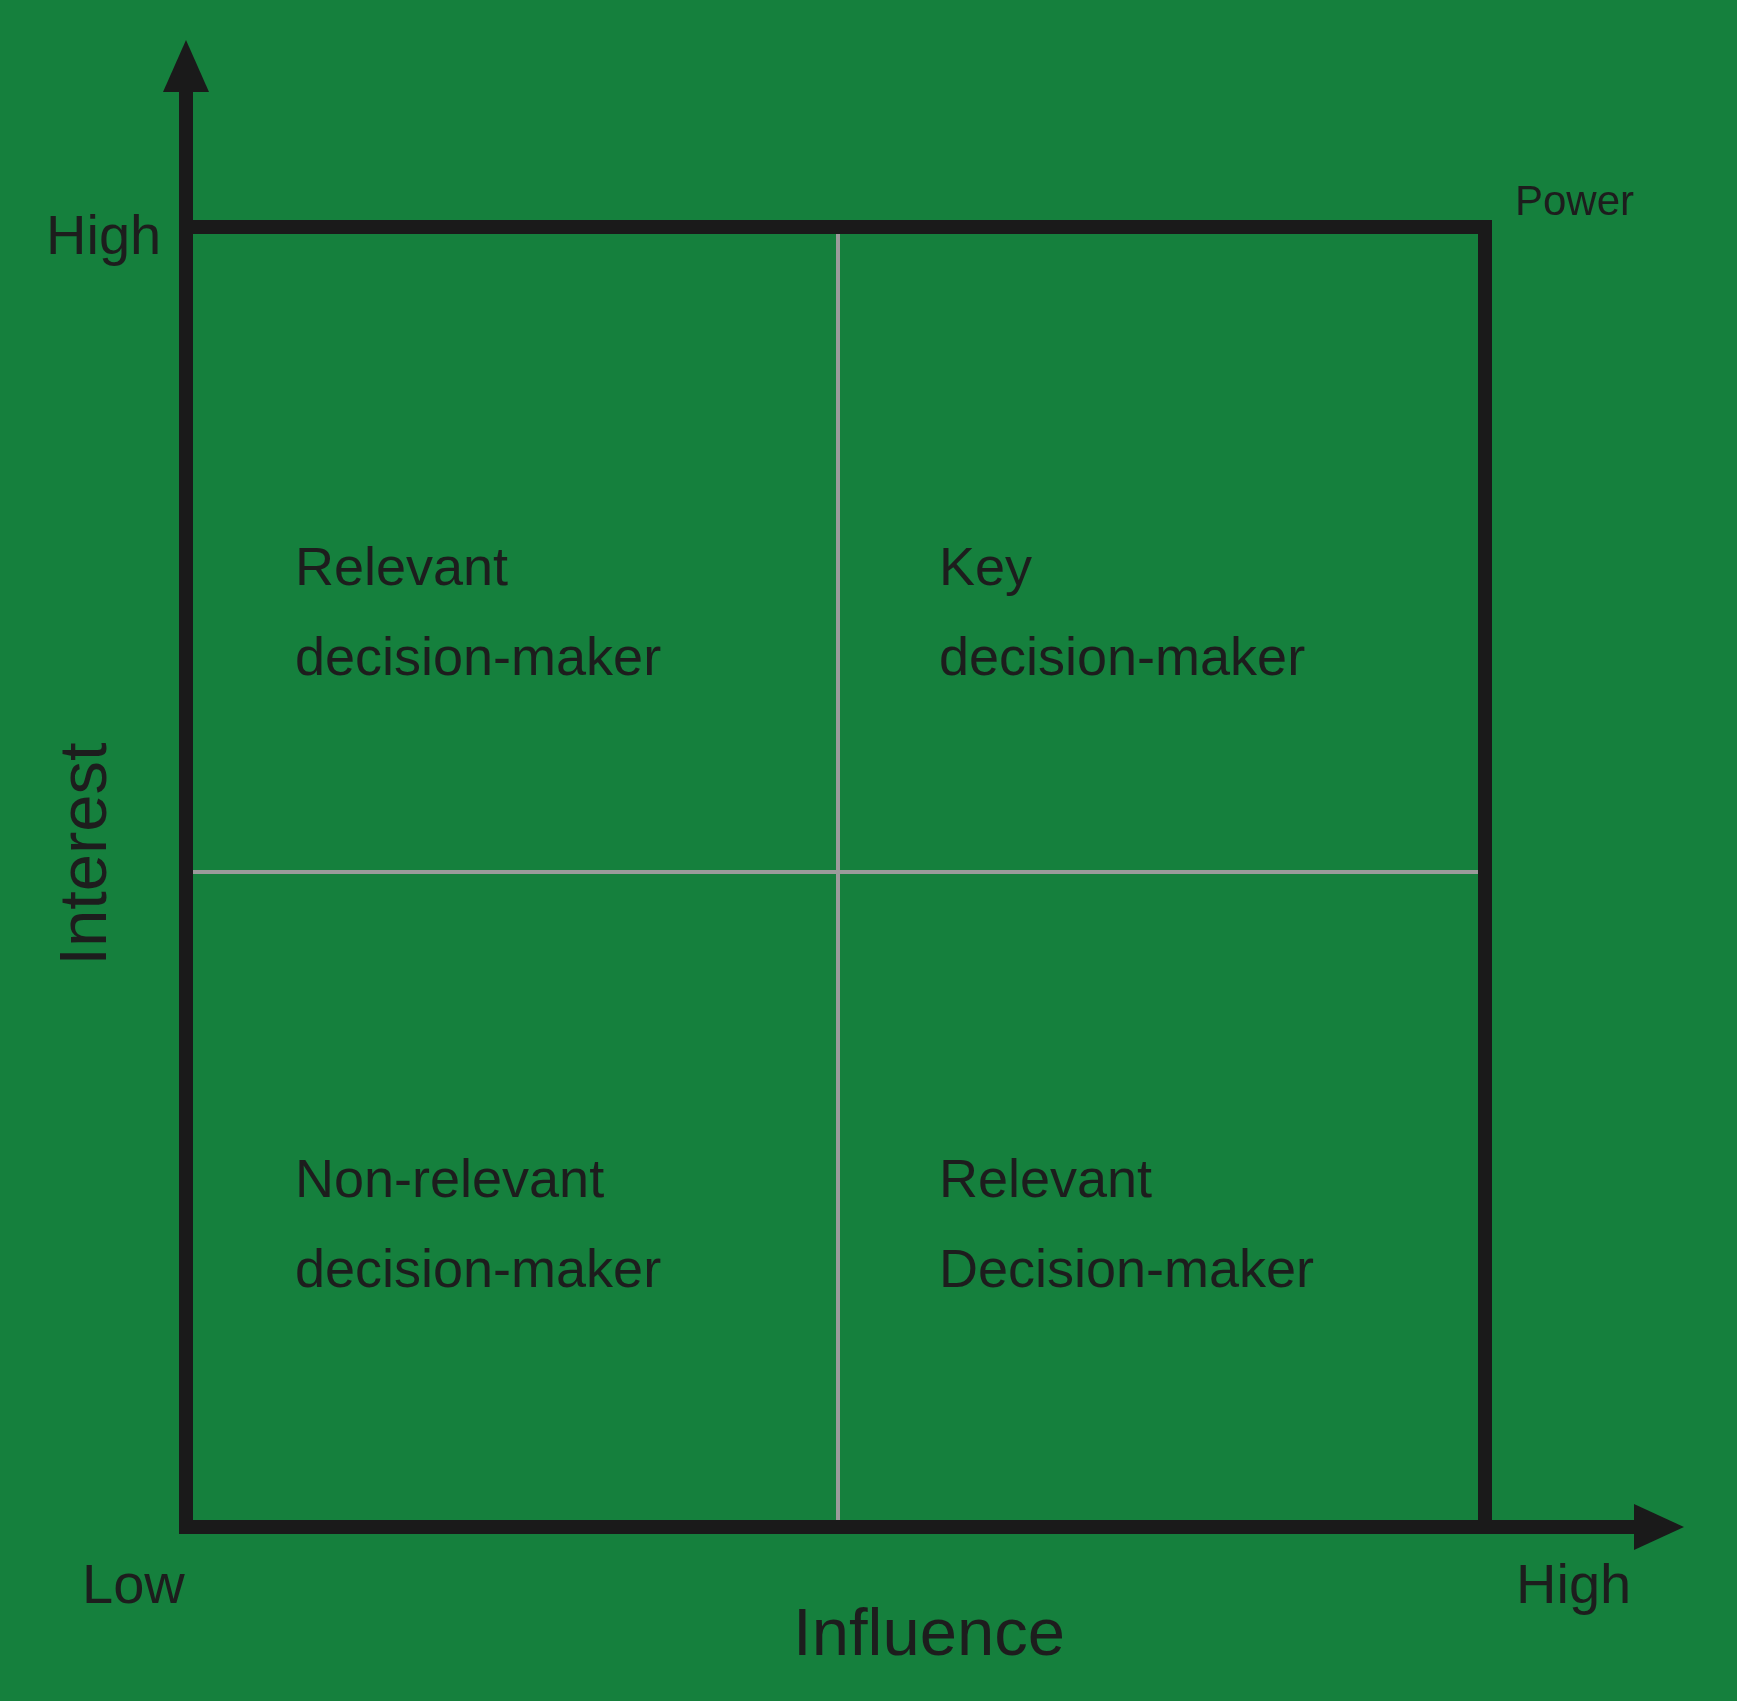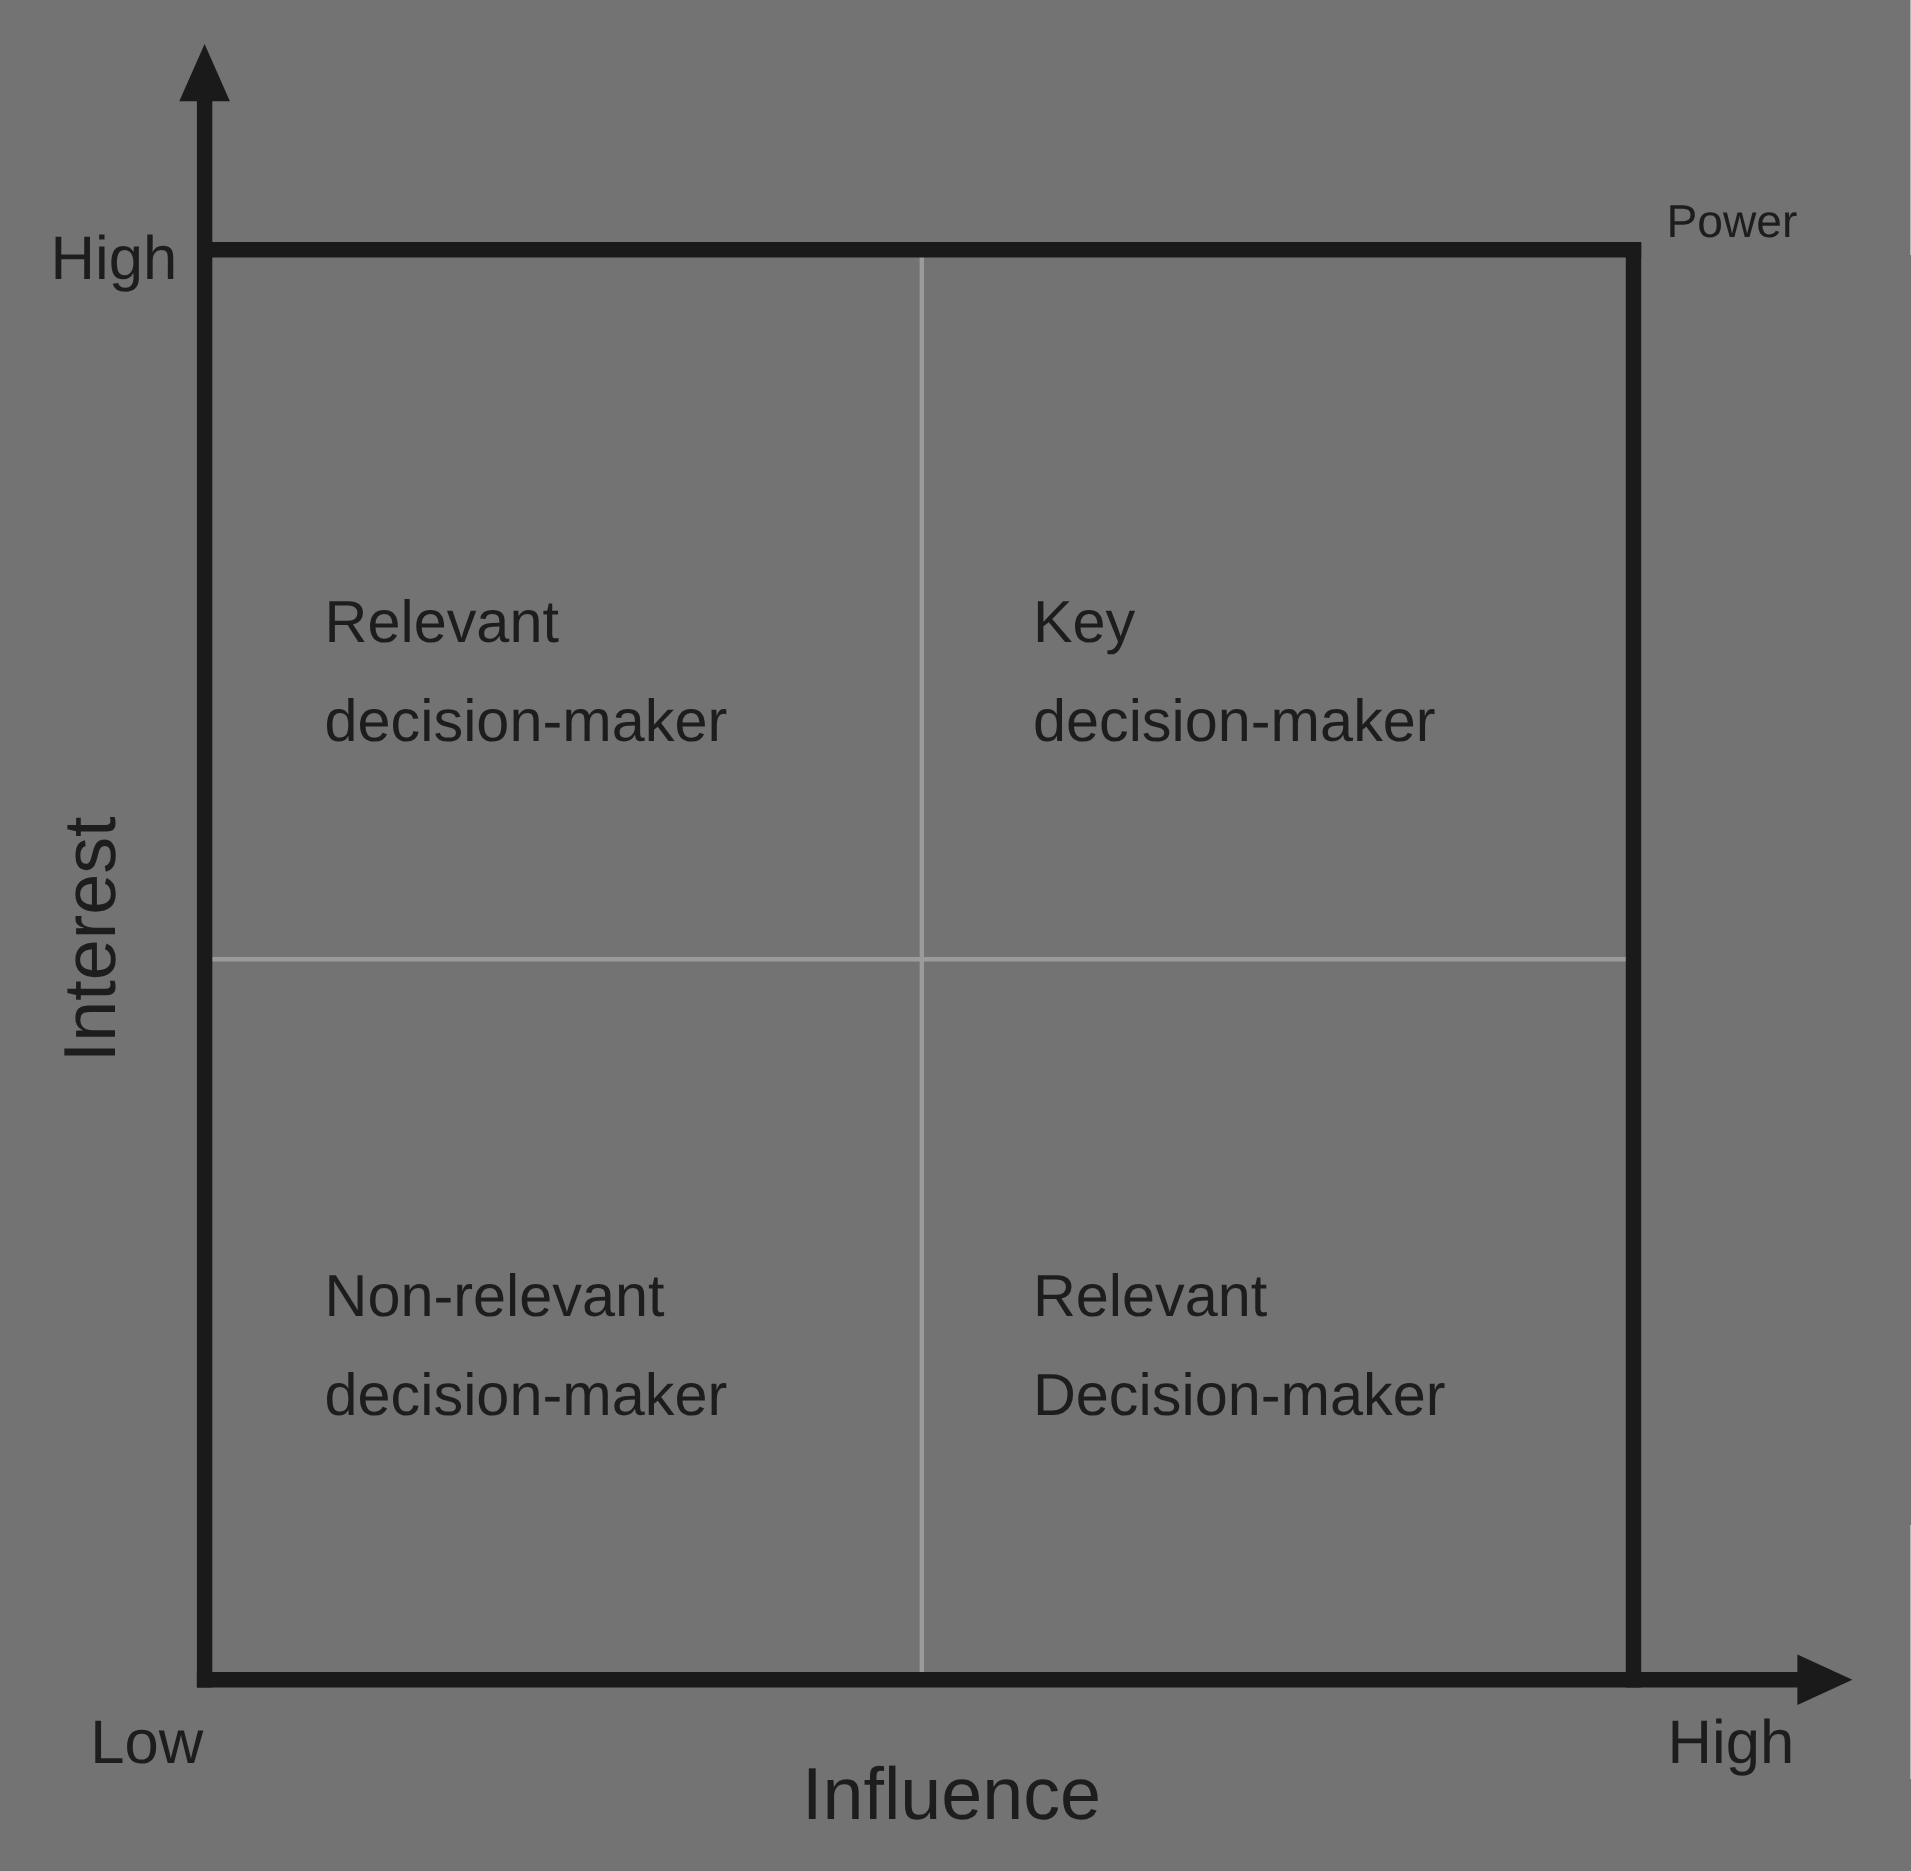--- a/index.html
+++ b/index.html
@@ -4,21 +4,21 @@
 <style>
   html, body {
     margin: 0;
     padding: 0;
     background: #ffffff;
   }
   .canvas {
     position: relative;
     width: 1737px;
     height: 1701px;
-    background: #737373;
+    background: #15803d;
     font-family: "Liberation Sans", "DejaVu Sans", sans-serif;
     color: #1d1d1d;
     overflow: hidden;
   }
   .canvas svg.layer {
     position: absolute;
     left: 0;
     top: 0;
     width: 1737px;
     height: 1701px;
@@ -78,21 +78,21 @@
   </svg>
 
   <div class="lbl axis-tick" style="left:46px; top:207px;">High</div>
 
   <div class="lbl axis-tick" style="left:82px; top:1556px;text-align:right;">Low</div>
 
   <div class="lbl axis-tick" style="left:1516px; top:1556px;">High</div>
 
   <div class="lbl interest-title" style="left:82px; top:854px;">Interest</div>
 
-  <div class="lbl axis-title influence-title" style="left:665px; top:1598px;">Influence</div>
+  <div class="lbl axis-title influence-title" style="left:665px; top:1598px;text-align:right;">Influence</div>
 
   <div class="lbl power-title" style="left:1515px; top:180px;">Power</div>
 
   <div class="quad-label" style="left:263px; top:521px;">
     <div>Relevant</div>
     <div>decision-maker</div>
   </div>
 
   <div class="quad-label" style="left:907px; top:521px;">
     <div>Key</div>

